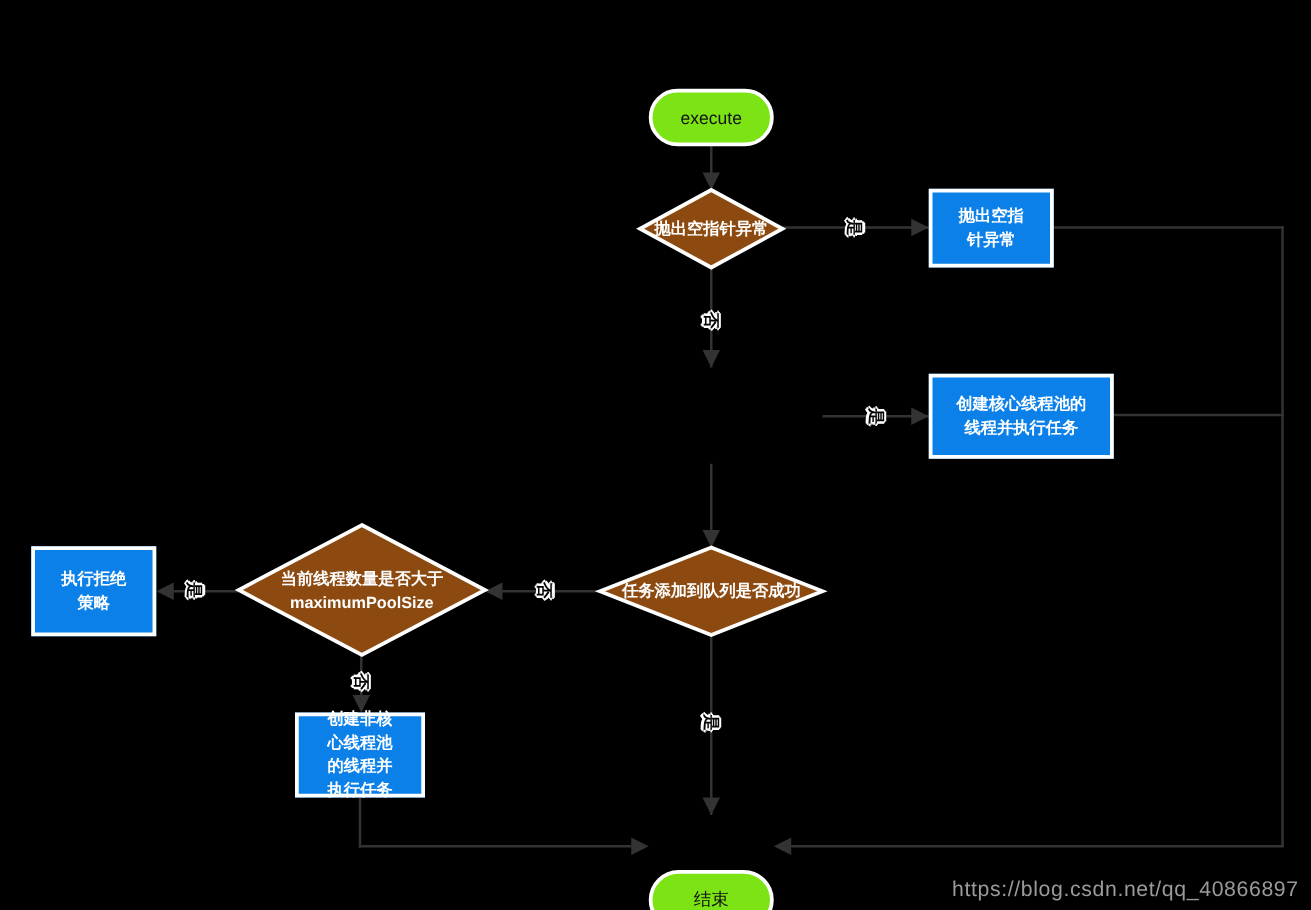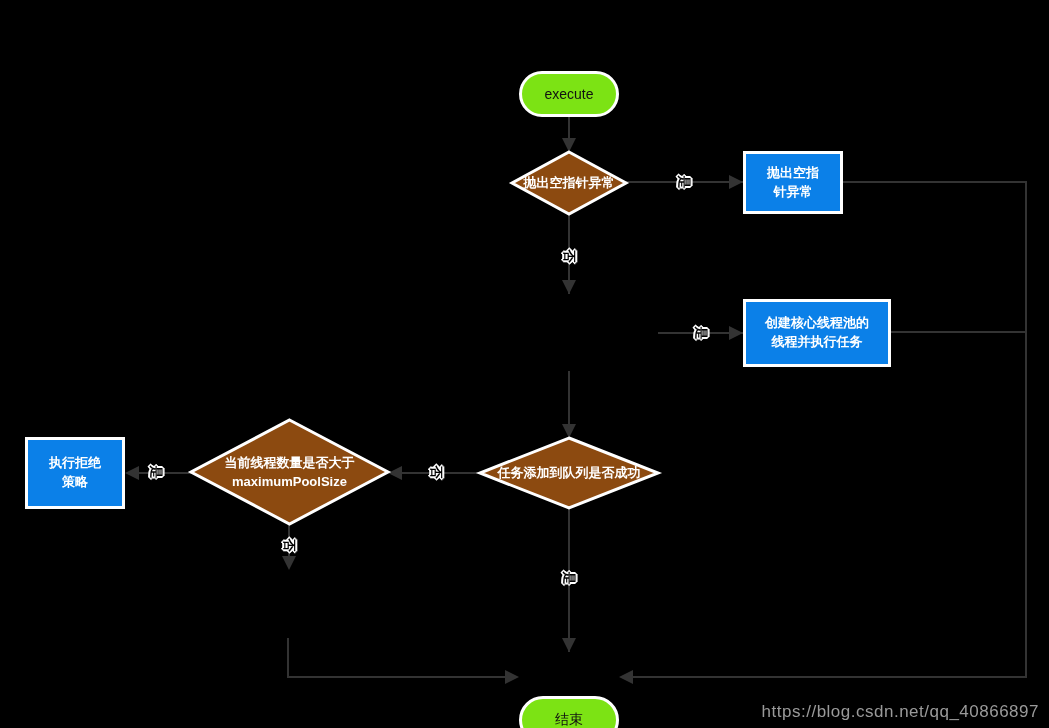--- a/index.html
+++ b/index.html
@@ -139,19 +139,22 @@
       <polygon points="50,0 100,50 50,100 0,50" vector-effect="non-scaling-stroke"></polygon>
     </svg>
     <span class="node-label">当前线程数量是否大于
 maximumPoolSize</span>
   </div>
 
   <div class="node process" style="left:25px;top:437px;width:100px;height:72px">
     <span class="node-label">执行拒绝策略</span>
   </div>
 
+  <div class="node process" style="left:236px;top:570px;width:104px;height:68px">
+    <span class="node-label">创建非核心线程池的线程并执行任务</span>
+  </div>
 
   <div class="node terminator" style="left:519px;top:652px;width:100px;height:48px">
     <span class="node-label">结束</span>
   </div>
 
   <div class="watermark">https://blog.csdn.net/qq_40866897</div>
 </div>
 
 </body></html>

